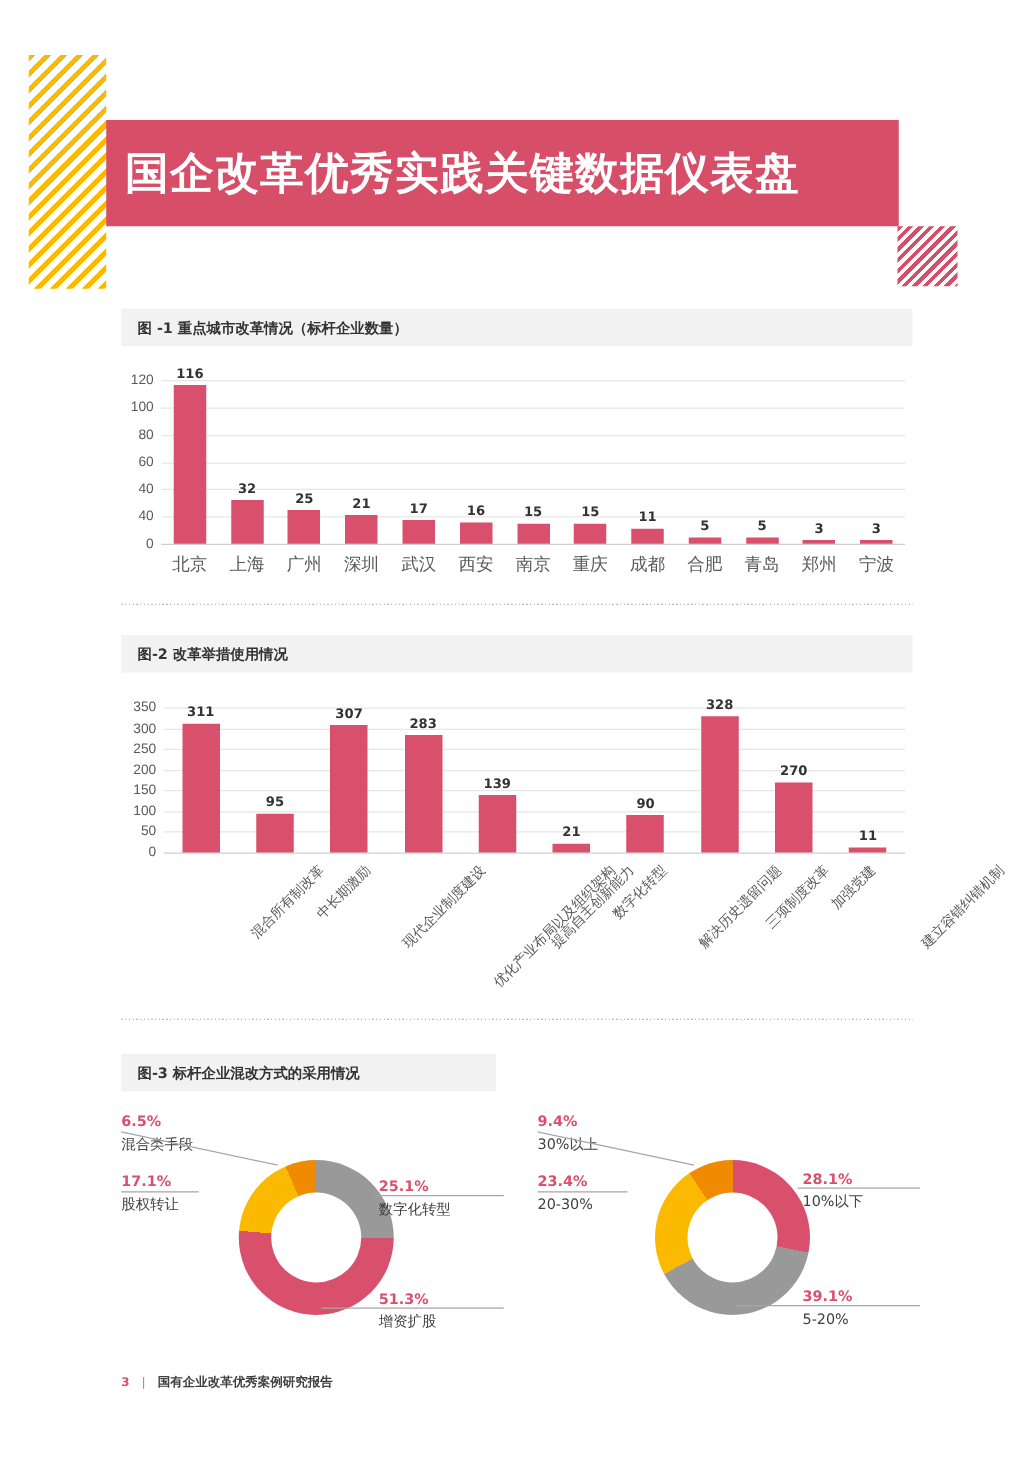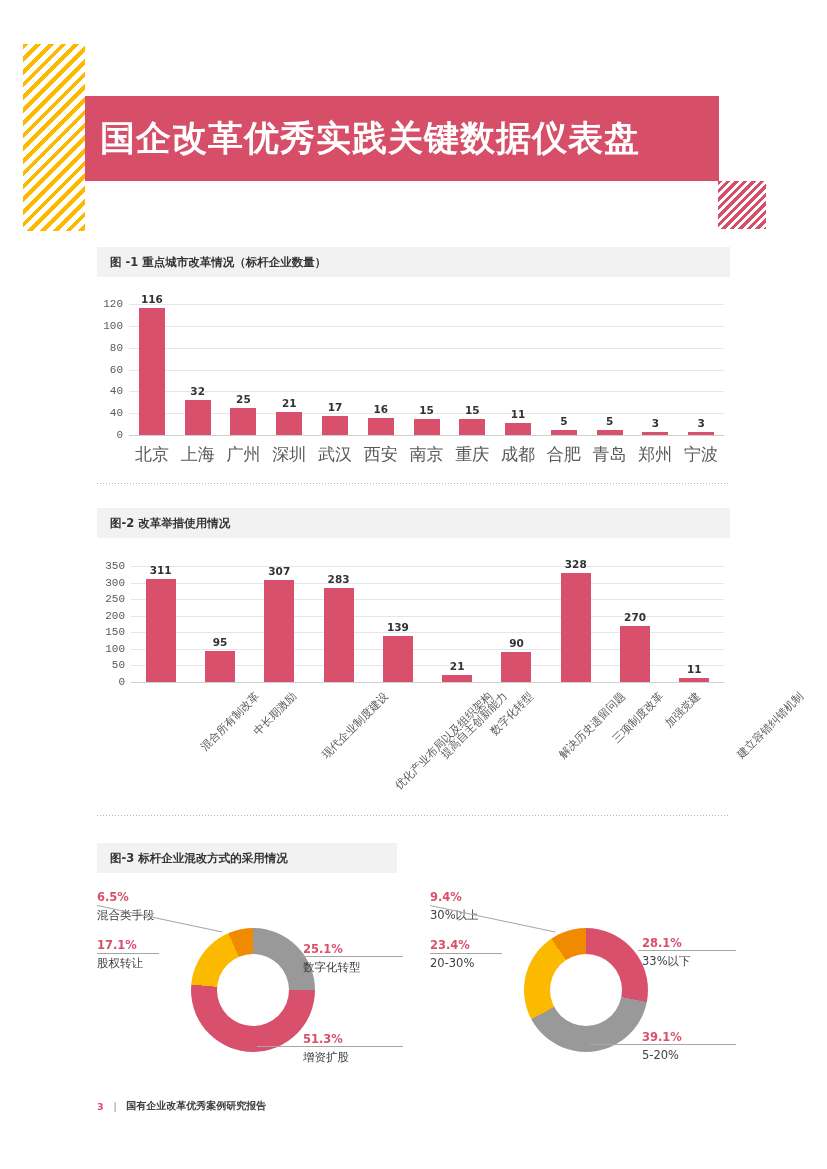--- a/index.html
+++ b/index.html
@@ -52,31 +52,31 @@
   }
 
   
   .chart{position:absolute;}
   .plot{position:absolute;}
   .gridline{position:absolute;height:1px;background:#e6e6e6;left:0;right:0;}
   .axisline{position:absolute;height:1px;background:#cfcfcf;left:0;right:0;}
   .ytick{
     position:absolute;right:100%;margin-right:6px;transform:translateY(-50%);
     font-size:11px;color:#595959;white-space:nowrap;
-    font-family:Liberation Mono, monospace;
+    font-family:Liberation Sans, sans-serif;
   }
   .bar{position:absolute;bottom:0;background:#d9506c;}
   .barval{
     position:absolute;transform:translateX(-50%);
     font-size:10.5px;font-weight:bold;color:#333333;white-space:nowrap;
     font-family:"DejaVu Sans","Liberation Sans",sans-serif;
   }
   .xlab{
     position:absolute;transform:translateX(-50%);
-    font-size:17px;color:#595959;white-space:nowrap;
+    font-size:14px;color:#595959;white-space:nowrap;
     font-family:"DejaVu Sans","Liberation Sans",sans-serif;
   }
   .xlab-rot{
     position:absolute;transform-origin:right top;transform:rotate(-45deg);
     font-size:11px;color:#595959;white-space:nowrap;text-align:right;
     font-family:"DejaVu Sans","Liberation Sans",sans-serif;
   }
 
   
   .donut-wrap{position:absolute;}
@@ -252,21 +252,21 @@
       <div class="leader" style="left: 0px; top: 73px; width: 62px;"></div>
       <div class="cb-pct" style="left: 0px; top: 10px;">6.5%</div>
       <div class="cb-name" style="left: 0px; top: 28px;">混合类手段</div>
       <div class="leader" style="left: 0px; top: 25px; width: 128px; transform: rotate(12deg); transform-origin: left center;"></div>
     </div>
 
   <div class="donut-wrap" id="chart4" style="left:430px;top:880px;width:310px;height:200px;">
       <div class="donut" style="left: 94px; top: 48px; width: 124px; height: 124px; background: conic-gradient(rgb(217, 80, 108) 0%, rgb(217, 80, 108) 28.1%, rgb(153, 153, 153) 28.1%, rgb(153, 153, 153) 67.2%, rgb(251, 185, 0) 67.2%, rgb(251, 185, 0) 90.6%, rgb(240, 138, 0) 90.6%, rgb(240, 138, 0) 100%);"></div>
       <div class="donut-hole" style="left: 120px; top: 74px; width: 72px; height: 72px;"></div>
       <div class="cb-pct" style="left: 212px; top: 56px;">28.1%</div>
-      <div class="cb-name" style="left: 212px; top: 74px;">33%以下</div>
+      <div class="cb-name" style="left: 212px; top: 74px;">10%以下</div>
       <div class="leader" style="left: 208px; top: 70px; width: 98px;"></div>
       <div class="cb-pct" style="left: 212px; top: 150px;">39.1%</div>
       <div class="cb-name" style="left: 212px; top: 168px;">5-20%</div>
       <div class="leader" style="left: 160px; top: 164px; width: 146px;"></div>
       <div class="cb-pct" style="left: 0px; top: 58px;">23.4%</div>
       <div class="cb-name" style="left: 0px; top: 76px;">20-30%</div>
       <div class="leader" style="left: 0px; top: 73px; width: 72px;"></div>
       <div class="cb-pct" style="left: 0px; top: 10px;">9.4%</div>
       <div class="cb-name" style="left: 0px; top: 28px;">30%以上</div>
       <div class="leader" style="left: 0px; top: 25px; width: 128px; transform: rotate(12deg); transform-origin: left center;"></div>

